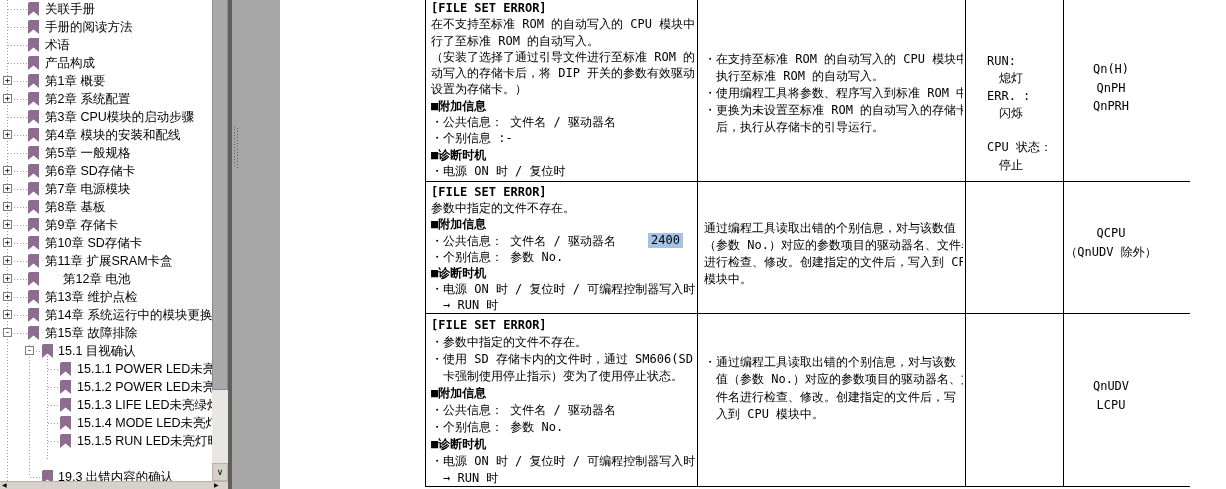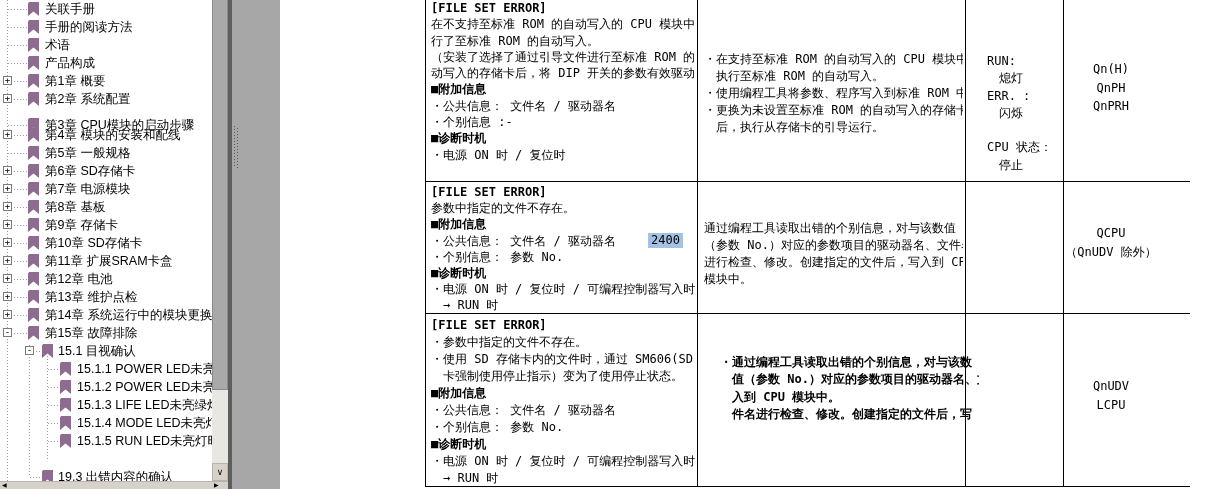--- a/index.html
+++ b/index.html
@@ -88,21 +88,21 @@
           <div class="expbox" style="left: 3px;">+</div>
           <span class="flag" style="left: 28px;"></span>
           <span class="tlabel" style="left: 45px;">第1章 概要</span>
         </div>
         <div class="trow" style="top: 90px;">
           <div class="hdots" style="left: 8px; top: 9px; width: 20px;"></div>
           <div class="expbox" style="left: 3px;">+</div>
           <span class="flag" style="left: 28px;"></span>
           <span class="tlabel" style="left: 45px;">第2章 系统配置</span>
         </div>
-        <div class="trow" style="top: 116px;">
+        <div class="trow" style="top: 108px;">
           <div class="hdots" style="left: 8px; top: 9px; width: 20px;"></div>
           <span class="flag" style="left: 28px;"></span>
           <span class="tlabel" style="left: 45px;">第3章 CPU模块的启动步骤</span>
         </div>
         <div class="trow" style="top: 126px;">
           <div class="hdots" style="left: 8px; top: 9px; width: 20px;"></div>
           <div class="expbox" style="left: 3px;">+</div>
           <span class="flag" style="left: 28px;"></span>
           <span class="tlabel" style="left: 45px;">第4章 模块的安装和配线</span>
         </div>
@@ -144,21 +144,21 @@
         <div class="trow" style="top: 252px;">
           <div class="hdots" style="left: 8px; top: 9px; width: 20px;"></div>
           <div class="expbox" style="left: 3px;">+</div>
           <span class="flag" style="left: 28px;"></span>
           <span class="tlabel" style="left: 45px;">第11章 扩展SRAM卡盒</span>
         </div>
         <div class="trow" style="top: 270px;">
           <div class="hdots" style="left: 8px; top: 9px; width: 20px;"></div>
           <div class="expbox" style="left: 3px;">+</div>
           <span class="flag" style="left: 28px;"></span>
-          <span class="tlabel" style="left: 45px;">第12章 电池</span>
+          <span class="tlabel" style="left: 63px;">第12章 电池</span>
         </div>
         <div class="trow" style="top: 288px;">
           <div class="hdots" style="left: 8px; top: 9px; width: 20px;"></div>
           <div class="expbox" style="left: 3px;">+</div>
           <span class="flag" style="left: 28px;"></span>
           <span class="tlabel" style="left: 45px;">第13章 维护点检</span>
         </div>
         <div class="trow" style="top: 306px;">
           <div class="hdots" style="left: 8px; top: 9px; width: 20px;"></div>
           <div class="expbox" style="left: 3px;">+</div>
@@ -234,20 +234,21 @@
       <div class="hline" style="top:486px;"></div>
 
       <span id="errcode">2400</span>
 
       <div class="cell lh163" style="left:151px;top:0px;width:264px;height:179px;">
           <div class="ln b">[FILE SET ERROR]</div>
           <div class="ln">在不支持至标准 ROM 的自动写入的 CPU 模块中，执</div>
           <div class="ln">行了至标准 ROM 的自动写入。</div>
           <div class="ln">（安装了选择了通过引导文件进行至标准 ROM 的自</div>
           <div class="ln">动写入的存储卡后，将 DIP 开关的参数有效驱动器</div>
+          <div class="ln">设置为存储卡。）</div>
           <div class="ln b">■附加信息</div>
           <div class="ln">・公共信息： 文件名 / 驱动器名</div>
           <div class="ln">・个别信息 :-</div>
           <div class="ln b">■诊断时机</div>
           <div class="ln">・电源 ON 时 / 复位时</div>
         </div>
       <div class="cell lh170" style="left:424px;top:51px;width:259px;height:128px;">
           <div class="ln">・在支持至标准 ROM 的自动写入的 CPU 模块中，</div>
           <div class="ln">　执行至标准 ROM 的自动写入。</div>
           <div class="ln">・使用编程工具将参数、程序写入到标准 ROM 中。</div>
@@ -295,25 +296,25 @@
           <div class="ln">・参数中指定的文件不存在。</div>
           <div class="ln">・使用 SD 存储卡内的文件时，通过 SM606(SD 存储</div>
           <div class="ln">　卡强制使用停止指示）变为了使用停止状态。</div>
           <div class="ln b">■附加信息</div>
           <div class="ln">・公共信息： 文件名 / 驱动器名</div>
           <div class="ln">・个别信息： 参数 No.</div>
           <div class="ln b">■诊断时机</div>
           <div class="ln">・电源 ON 时 / 复位时 / 可编程控制器写入时 /STOP</div>
           <div class="ln">　→ RUN 时</div>
         </div>
-      <div class="cell lh173" style="left:440px;top:354px;width:259px;height:100px;font-weight:bold;">
+      <div class="cell lh173" style="left:424px;top:354px;width:259px;height:100px;">
           <div class="ln">・通过编程工具读取出错的个别信息，对与该数</div>
           <div class="ln">　值（参数 No.）对应的参数项目的驱动器名、文</div>
+          <div class="ln">　件名进行检查、修改。创建指定的文件后，写</div>
           <div class="ln">　入到 CPU 模块中。</div>
-          <div class="ln">　件名进行检查、修改。创建指定的文件后，写</div>
         </div>
       <div class="cell lh185 center" style="left:783px;top:377px;width:96px;height:42px;">
           <div class="ln">QnUDV</div>
           <div class="ln">LCPU</div>
         </div>
 
       <div id="sidetab"></div>
       <div id="sidelabel">
         <span>附录 1.4 出错代码一览表</span>
       </div>

